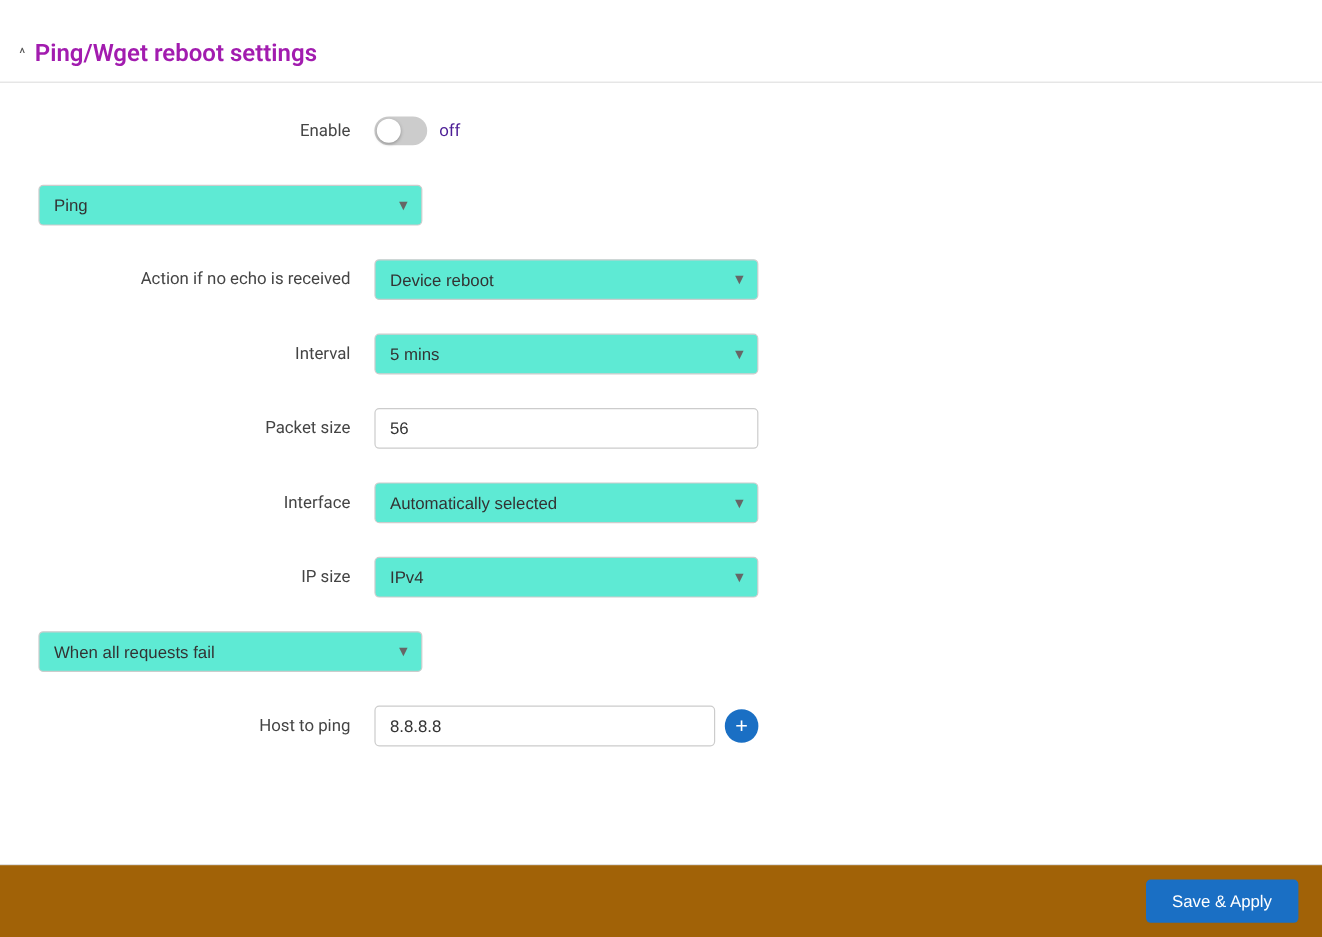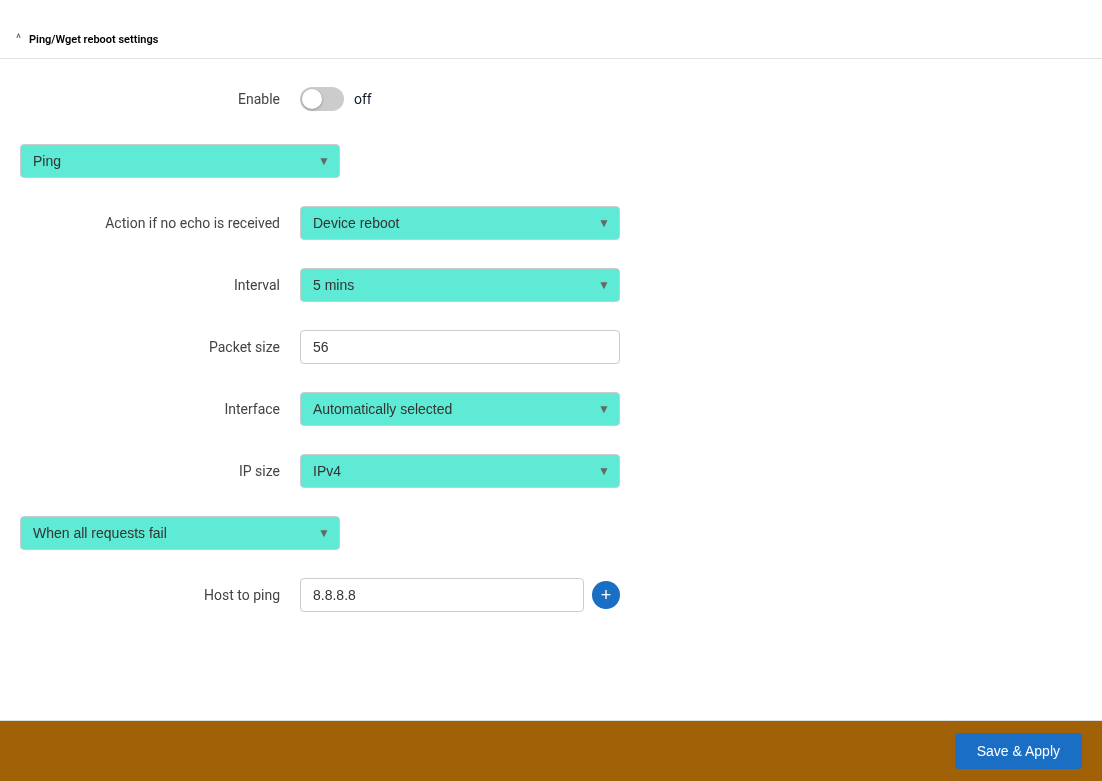--- a/index.html
+++ b/index.html
@@ -27,32 +27,32 @@
       display: flex;
       align-items: center;
       gap: 8px;
       padding: 12px 16px;
       cursor: pointer;
       border-bottom: 1px solid #e0e0e0;
       margin-bottom: 10px;
     }
 
     .section-title {
-      font-size: 11px;
+      font-size: 20px;
       font-weight: 600;
-      color: #000000;
+      color: #a21caf;
     }
 
     .chevron-icon {
       font-size: 12px;
       color: #555;
     }
 
     .form-container {
-      padding: 10px 20px;
+      padding: 10px 32px;
       max-width: 900px;
     }
 
     .form-row {
       display: flex;
       align-items: center;
       margin-bottom: 22px;
       min-height: 40px;
     }
 
@@ -93,21 +93,21 @@
       width: 20px;
       height: 20px;
       background: #fff;
       border-radius: 50%;
       box-shadow: 0 1px 3px rgba(0,0,0,0.3);
       transition: left 0.2s;
     }
 
     .toggle-label {
       font-size: 14px;
-      color: #0f172a;
+      color: #4c1d95;
     }
 
     .select-wrapper {
       position: relative;
       width: 100%;
     }
 
     .form-select {
       width: 100%;
       padding: 8px 36px 8px 12px;

